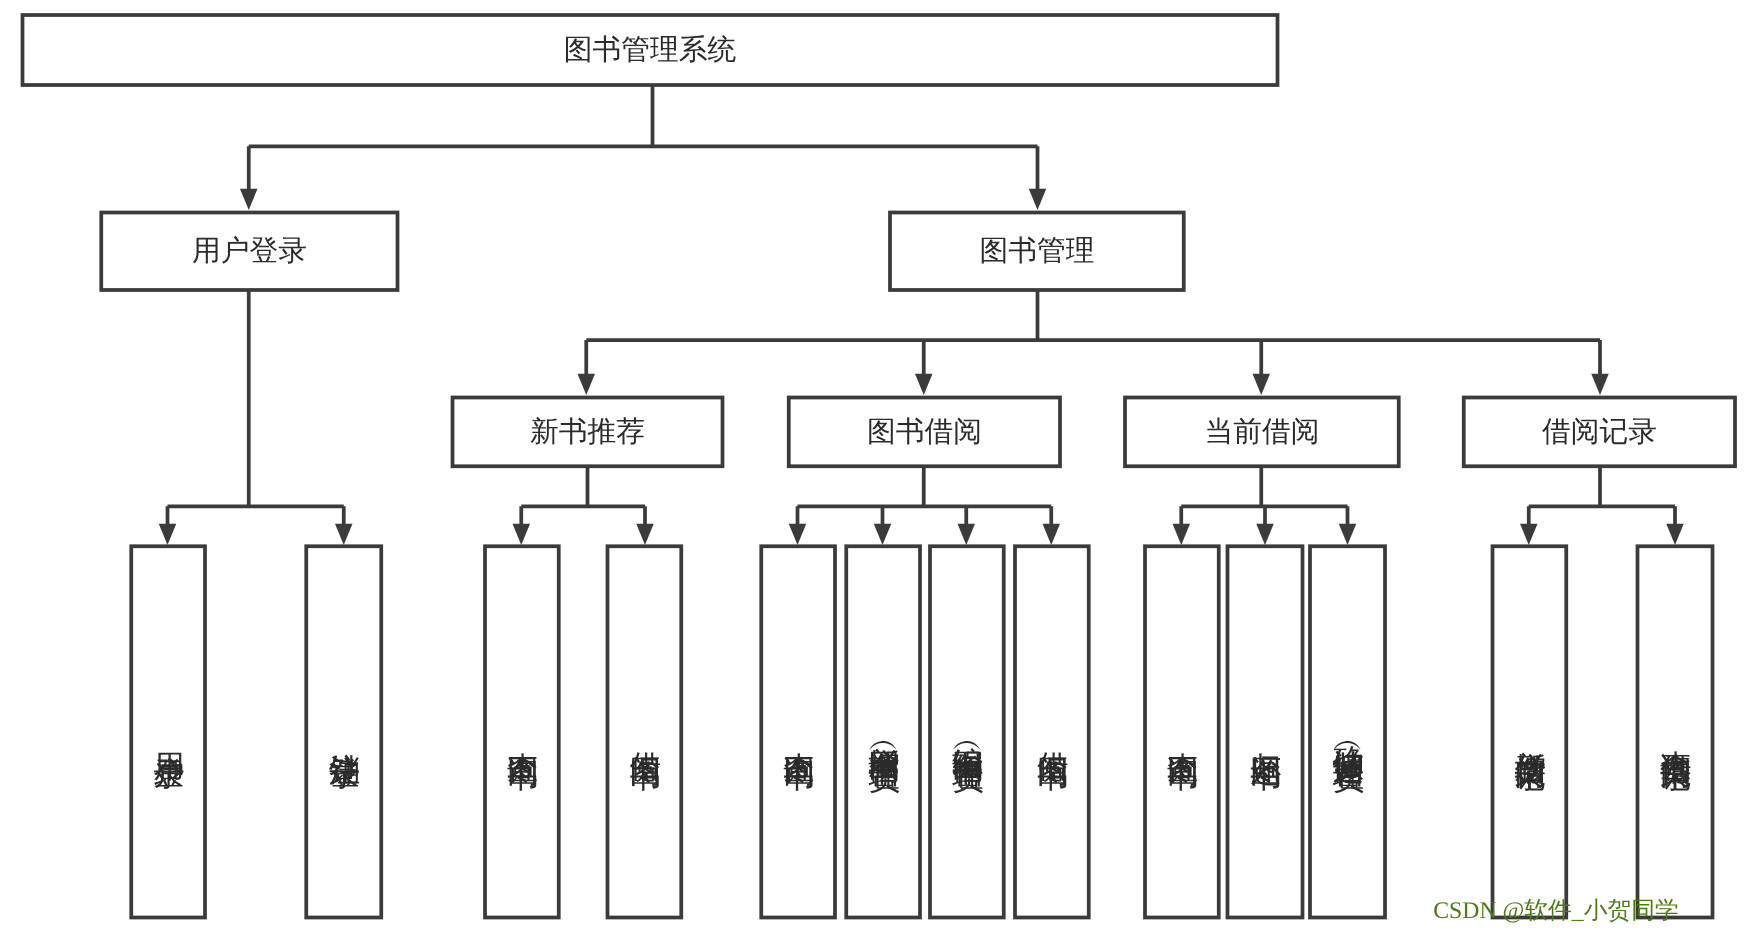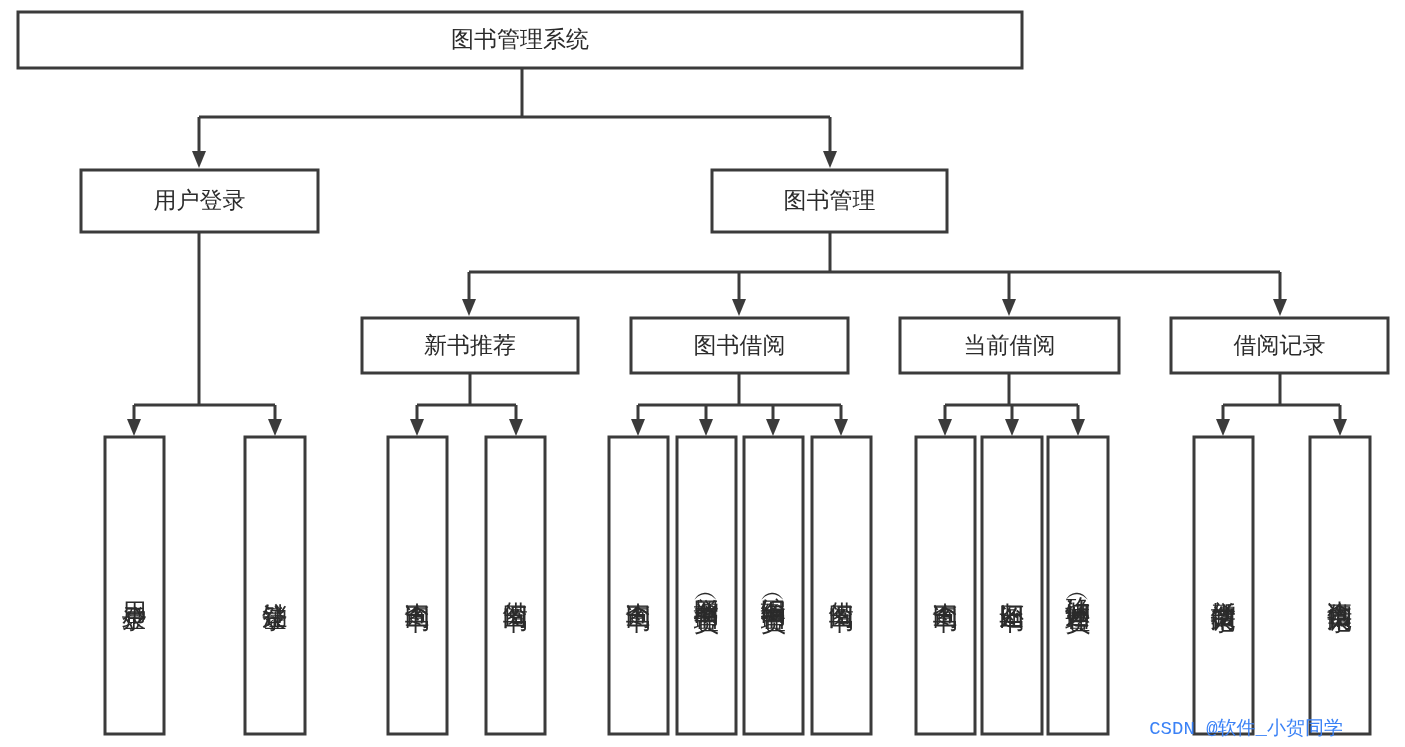--- a/index.html
+++ b/index.html
@@ -60,23 +60,23 @@
     align-items: center;
     justify-content: center;
     text-align: center;
     white-space: nowrap;
     pointer-events: none;
   }
   .watermark {
     position: absolute;
     right: 8px;
     bottom: 6px;
-    font-family: Liberation Mono, monospace;
+    font-family: Liberation Serif, serif;
     font-size: 19px;
-    color: #3b82f6;
+    color: #4d7c0f;
     white-space: nowrap;
   }
 </style>
 </head>
 <body>
 
 <div id="diagram-root">
   <svg class="diagram-svg" viewBox="0 0 1405 747">
     <g id="connector-layer">
         <path d="M 522 68 L 522 117" class="connector"></path>

